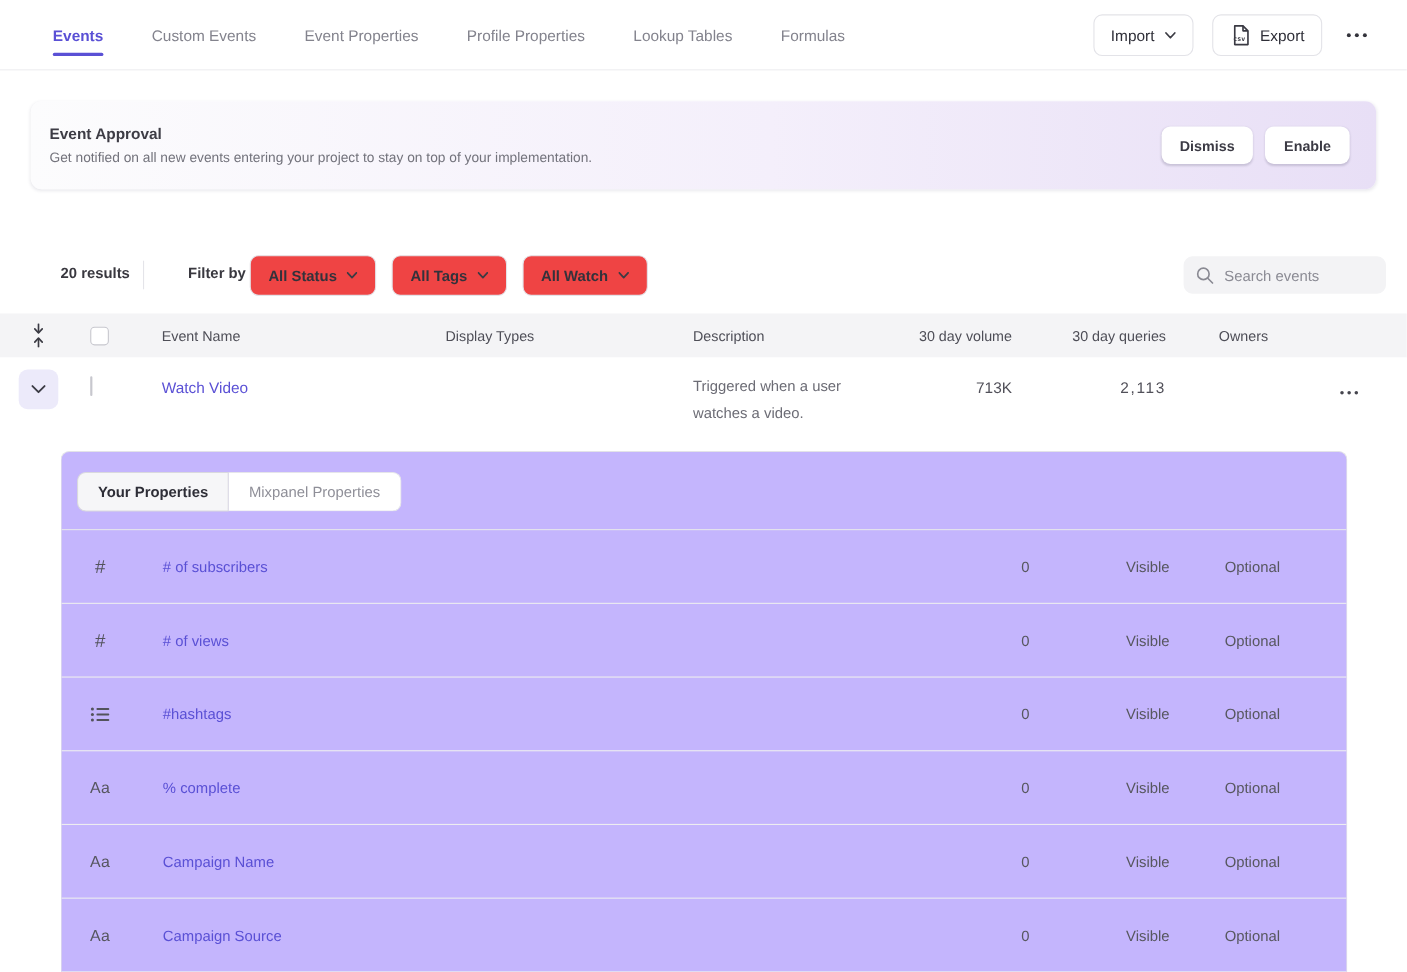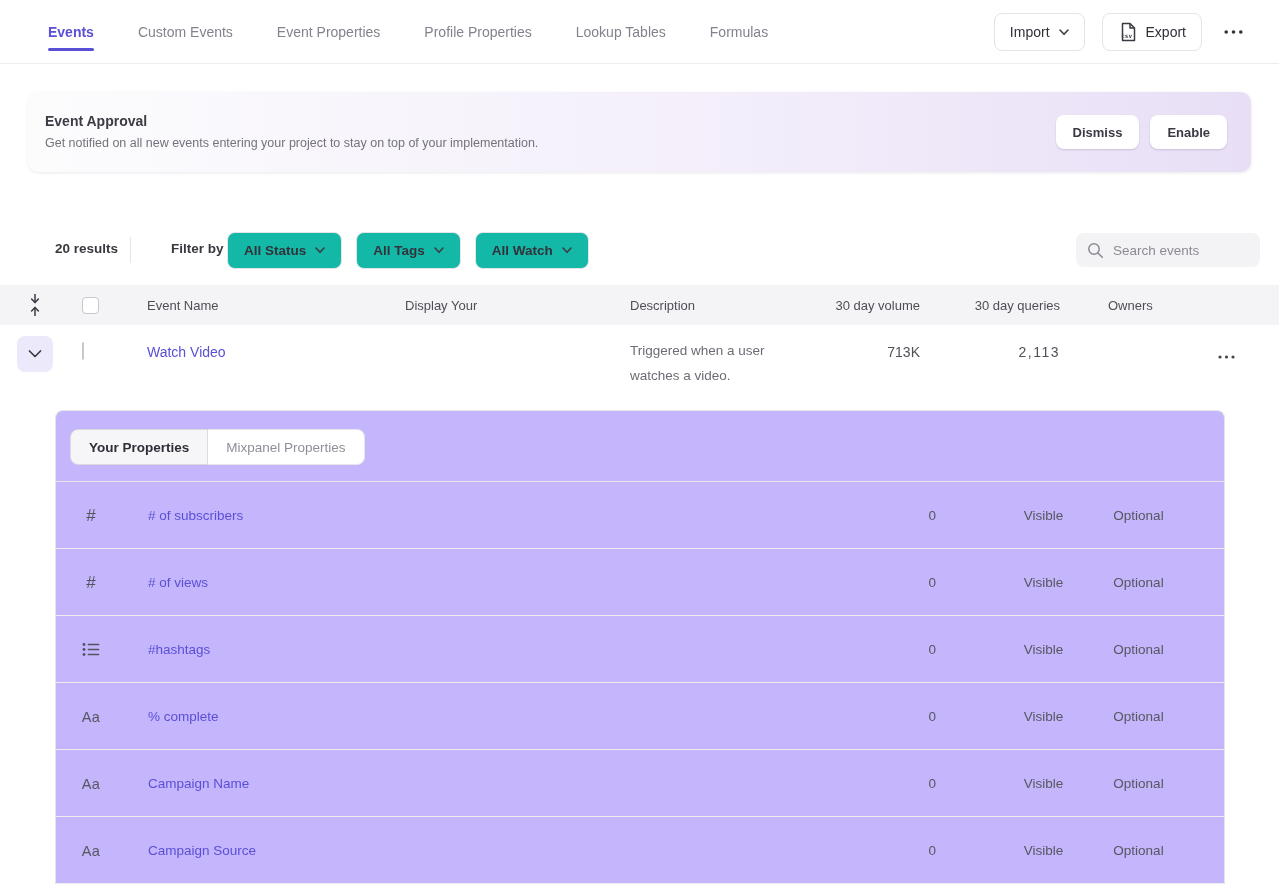--- a/index.html
+++ b/index.html
@@ -28,21 +28,21 @@
   .banner-desc { position:absolute; left:17px; top:44px; font-size:12.5px; color:#73737c; }
   .banner-actions { position:absolute; right:24px; top:23px; display:flex; gap:11px; }
   .btn-white { height:34px; padding:0 17px; border:none; border-radius:8px; background:#fff; box-shadow:0 1px 2px rgba(20,20,50,.16); font-size:13px; font-weight:600; color:#3b3a44; cursor:pointer; font-family:inherit; }
 
   
   .filter-row { position:absolute; left:0; top:232px; width:1279px; height:36px; }
   .results-count { position:absolute; left:55px; top:9px; font-size:13.5px; font-weight:600; color:#39383f; }
   .v-divider { position:absolute; left:130px; top:5px; width:1px; height:26px; background:#e4e4e9; }
   .filter-by { position:absolute; left:155px; top:9px; font-size:13.5px; font-weight:600; color:#39383f;padding-left:16px; }
   .filter-pills { position:absolute; left:227px; top:0; display:flex; gap:14px; }
-  .pill { display:flex; align-items:center; gap:9px; height:37px; padding:0 16px; border:1px solid #e3e3e8; border-radius:8px; background:#14b8a6; font-size:13.5px; font-weight:600; color:#33323b; cursor:pointer; }
+  .pill { display:flex; align-items:center; gap:9px; height:37px; padding:0 16px; border:1px solid #e3e3e8; border-radius:8px; background:#ef4444; font-size:13.5px; font-weight:600; color:#33323b; cursor:pointer; }
   .search-box { position:absolute; right:19px; top:1px; width:184px; height:34px; border-radius:8px; background:#f3f3f5; display:flex; align-items:center; padding:0 11px; gap:9px; }
   .search-box input { border:none; outline:none; background:transparent; font-family:inherit; font-size:13.5px; color:#35343d; width:130px; }
   .search-box input::placeholder { color:#8b8b94; }
 
   
   .table-header { position:absolute; left:0; top:285px; width:1279px; height:40px; background:#f4f4f6; }
   .th { position:absolute; top:0; height:40px; display:flex; align-items:center; font-size:13px; font-weight:500; color:#4e4e57; }
   .checkbox { width:17px; height:17px; border:1.5px solid #c7c7ce; border-radius:4px; background:#fff; cursor:pointer; }
 
   
@@ -172,21 +172,21 @@
         <line x1="6" y1="0.5" x2="6" y2="8" stroke="#3a3a43" stroke-width="1.5" stroke-linecap="round"></line>
         <polyline points="2.6,5 6,8.6 9.4,5" fill="none" stroke="#3a3a43" stroke-width="1.5" stroke-linecap="round" stroke-linejoin="round"></polyline>
         <line x1="6" y1="21.5" x2="6" y2="14" stroke="#3a3a43" stroke-width="1.5" stroke-linecap="round"></line>
         <polyline points="2.6,17 6,13.4 9.4,17" fill="none" stroke="#3a3a43" stroke-width="1.5" stroke-linecap="round" stroke-linejoin="round"></polyline>
       </svg>
     </div>
     <div class="th" style="left:82px;">
         <span class="checkbox"></span>
       </div>
     <div class="th" style="left:147px;">Event Name</div>
-    <div class="th" style="left:405px;">Display Your</div>
+    <div class="th" style="left:405px;">Display Types</div>
     <div class="th" style="left:630px;">Description</div>
     <div class="th" style="left:780px; width:140px; justify-content:flex-end;">30 day volume</div>
     <div class="th" style="left:920px; width:140px; justify-content:flex-end;">30 day queries</div>
     <div class="th" style="left:1108px;">Owners</div>
   </div>
 
   <div class="event-row">
     <button class="expand-btn">
       <svg width="14" height="8" viewBox="0 0 14 8">
           <polyline points="1.5,1 7,6.5 12.5,1" fill="none" stroke="#3b3b44" stroke-width="1.7" stroke-linecap="round" stroke-linejoin="round"></polyline>

